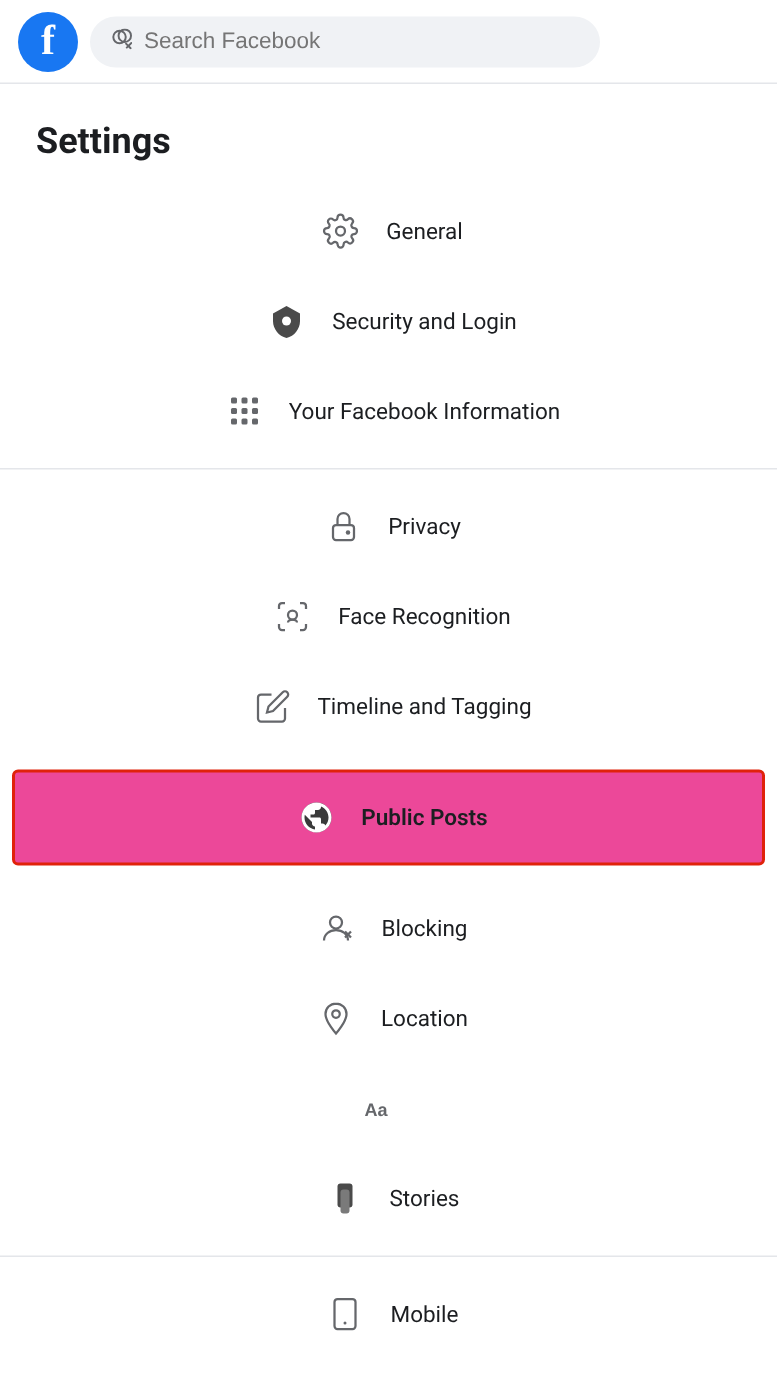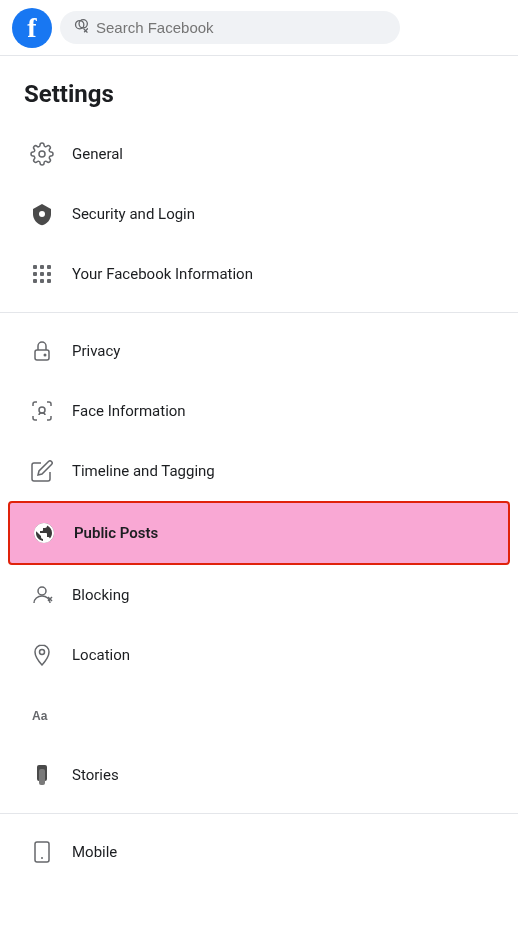--- a/index.html
+++ b/index.html
@@ -81,27 +81,28 @@
       color: #1c1e21;
       padding: 8px 34px 16px 24px;
     }
 
     .menu-item {
       display: flex;
       align-items: center;
       padding: 12px 24px;
       cursor: pointer;
       position: relative;
+      justify-content: center;
     }
 
     .menu-item.active {
-      background: #f9a8d4;
+      background: #ec4899;
       border: 2px solid #e0220b;
       border-radius: 4px;
-      margin: 0 8px;
+      margin: 12px 8px;
       padding: 12px 16px;
     }
 
     .icon-wrap {
       width: 36px;
       height: 36px;
       display: flex;
       align-items: center;
       justify-content: center;
       margin-right: 12px;
@@ -206,21 +207,21 @@
       <div class="icon-wrap">
         <svg viewBox="0 0 24 24" fill="none" stroke="#65676b" stroke-width="1.5">
           <path d="M3 7V5a2 2 0 0 1 2-2h2"></path>
           <path d="M17 3h2a2 2 0 0 1 2 2v2"></path>
           <path d="M21 17v2a2 2 0 0 1-2 2h-2"></path>
           <path d="M7 21H5a2 2 0 0 1-2-2v-2"></path>
           <circle cx="12" cy="11" r="3"></circle>
           <path d="M9 16c0-1 1.3-2 3-2s3 1 3 2"></path>
         </svg>
       </div>
-      <span class="item-label">Face Information</span>
+      <span class="item-label">Face Recognition</span>
     </div>
 
     <div class="menu-item">
       <div class="icon-wrap">
         <svg viewBox="0 0 24 24" fill="none" stroke="#65676b" stroke-width="1.5">
           <path d="M11 4H4a2 2 0 0 0-2 2v14a2 2 0 0 0 2 2h14a2 2 0 0 0 2-2v-7"></path>
           <path d="M18.5 2.5a2.121 2.121 0 0 1 3 3L12 15l-4 1 1-4 9.5-9.5z"></path>
         </svg>
       </div>
       <span class="item-label">Timeline and Tagging</span>

